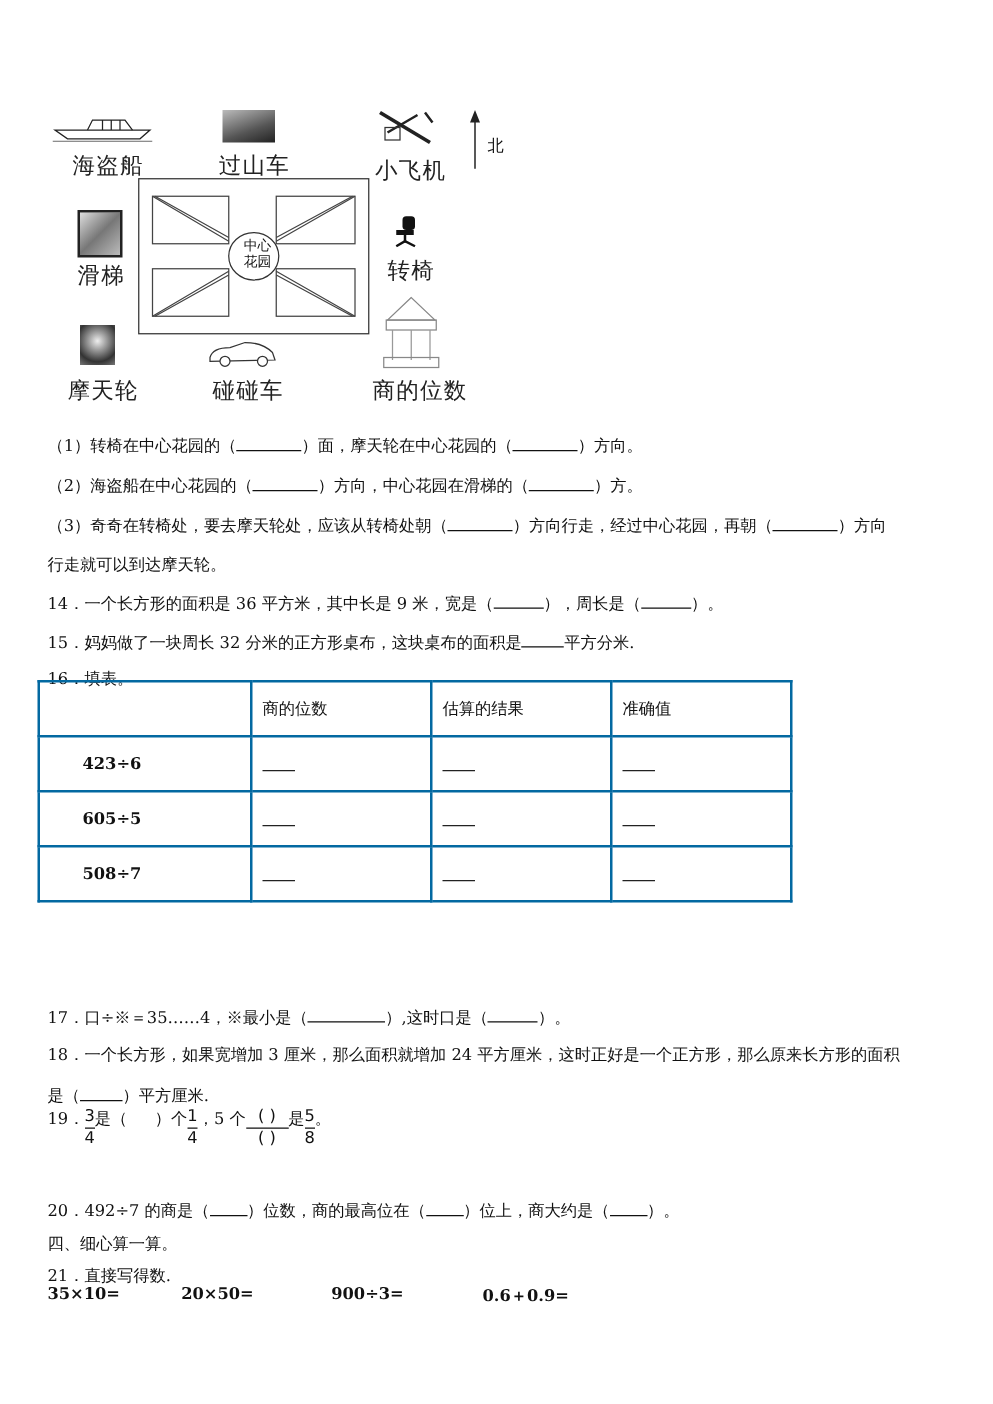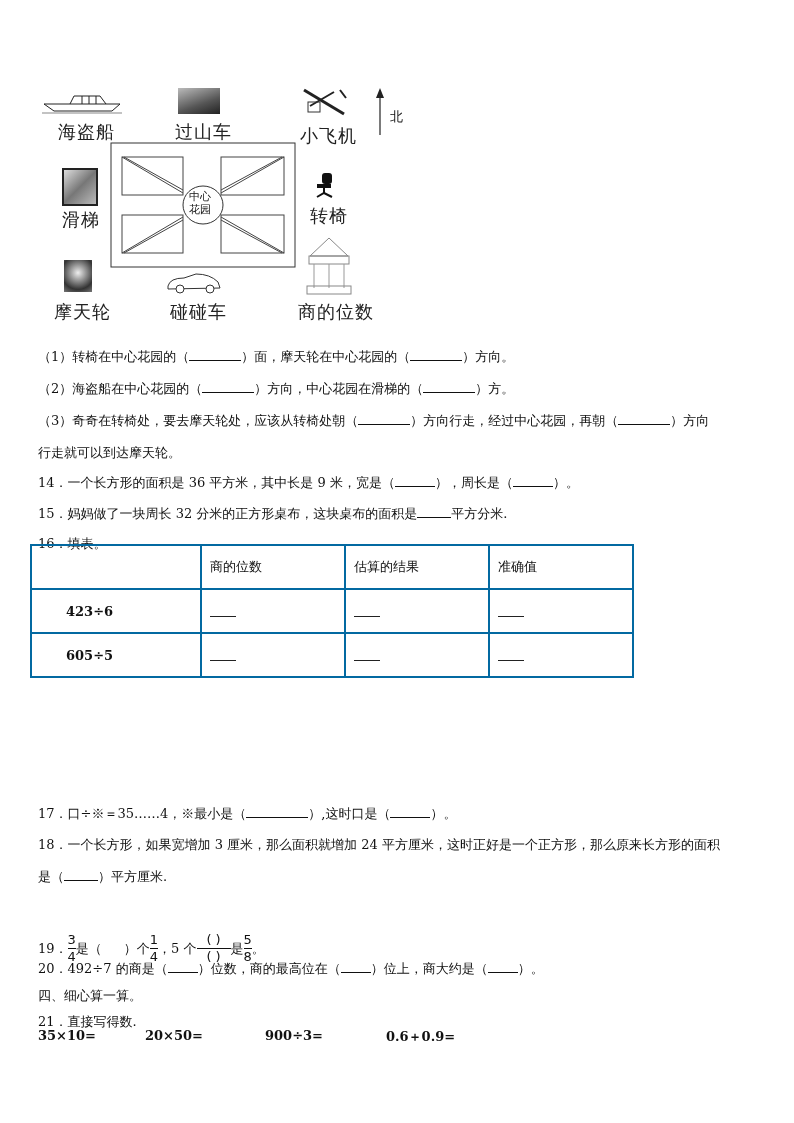--- a/index.html
+++ b/index.html
@@ -62,21 +62,21 @@
     <rect x="111" y="15" width="63" height="38" fill="none" stroke="#444"></rect>
     <path d="M174 15 L111 51 M172 15 L111 48" stroke="#444" fill="none"></path>
 
     <rect x="12" y="73" width="61" height="38" fill="none" stroke="#444"></rect>
     <path d="M12 111 L73 75 M14 111 L73 78" stroke="#444" fill="none"></path>
 
     <rect x="111" y="73" width="63" height="38" fill="none" stroke="#444"></rect>
     <path d="M174 111 L111 75 M172 111 L111 78" stroke="#444" fill="none"></path>
     <ellipse cx="93" cy="63" rx="20" ry="19" fill="#fff" stroke="#333"></ellipse>
   </svg>
-  <div class="abs" style="left:189px;top:190px;font-size:11px;line-height:13px;text-align:left;width:28px">
+  <div class="abs" style="left:189px;top:190px;font-size:11px;line-height:13px;text-align:right;width:28px">
     <div>中心</div>
     <div>花园</div>
   </div>
 
   <div class="abs" style="left:62px;top:168px;width:32px;height:34px;border:2px solid #222;background:linear-gradient(135deg,#ddd,#777 50%,#bbb);"></div>
   <div class="abs label-map" style="left:62px;top:208px">滑梯</div>
 
   <svg class="abs" style="left:314px;top:172px" width="22" height="26">
     <rect x="8" y="1" width="10" height="11" rx="3" fill="#111"></rect>
     <rect x="3" y="12" width="14" height="4" fill="#111"></rect>
@@ -140,33 +140,39 @@
     <td class="c1"><span class="dash"></span></td>
     <td class="c2"><span class="dash"></span></td>
     <td class="c3"><span class="dash"></span></td>
   </tr>
   <tr>
     <td class="c0">605÷5</td>
     <td class="c1"><span class="dash"></span></td>
     <td class="c2"><span class="dash"></span></td>
     <td class="c3"><span class="dash"></span></td>
   </tr>
+  <tr>
+    <td class="c0">508÷7</td>
+    <td class="c1"><span class="dash"></span></td>
+    <td class="c2"><span class="dash"></span></td>
+    <td class="c3"><span class="dash"></span></td>
+  </tr>
 </tbody>
   </table>
 
 <div class="line" style="top:789px">
   <span>17．口÷※＝35……4，※最小是（</span><span class="blank b10"></span><span>）,这时口是（</span><span class="blank b6"></span><span>）。</span>
 </div>
 
 <div class="line" style="top:820px">18．一个长方形，如果宽增加 3 厘米，那么面积就增加 24 平方厘米，这时正好是一个正方形，那么原来长方形的面积</div>
 <div class="line" style="top:852px">
   <span>是（</span><span class="blank b5"></span><span>）平方厘米.</span>
 </div>
 
-<div class="abs" style="left:38px;top:932px;display:flex;align-items:center;white-space:nowrap;font-size:13px">
+<div class="abs" style="left:38px;top:886px;display:flex;white-space:nowrap;font-size:13px">
   <span>19．</span>
   <span class="frac">
       <span>3</span>
       <span class="bar"></span>
       <span>4</span>
     </span>
   <span>是（</span>
   <span style="display:inline-block;width:22px"></span>
   <span>）个</span>
   <span class="frac">

